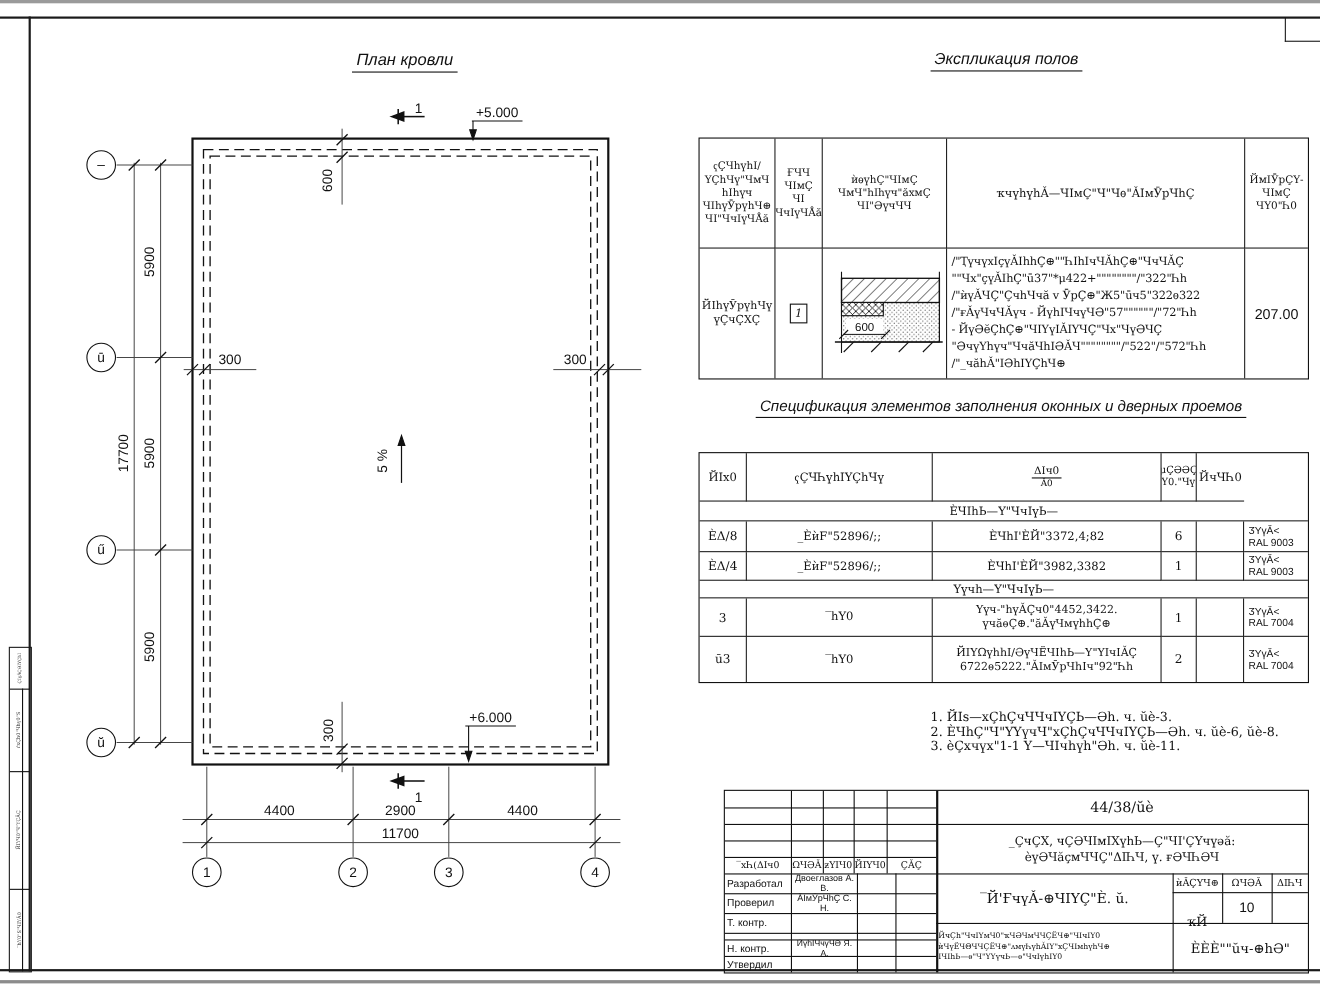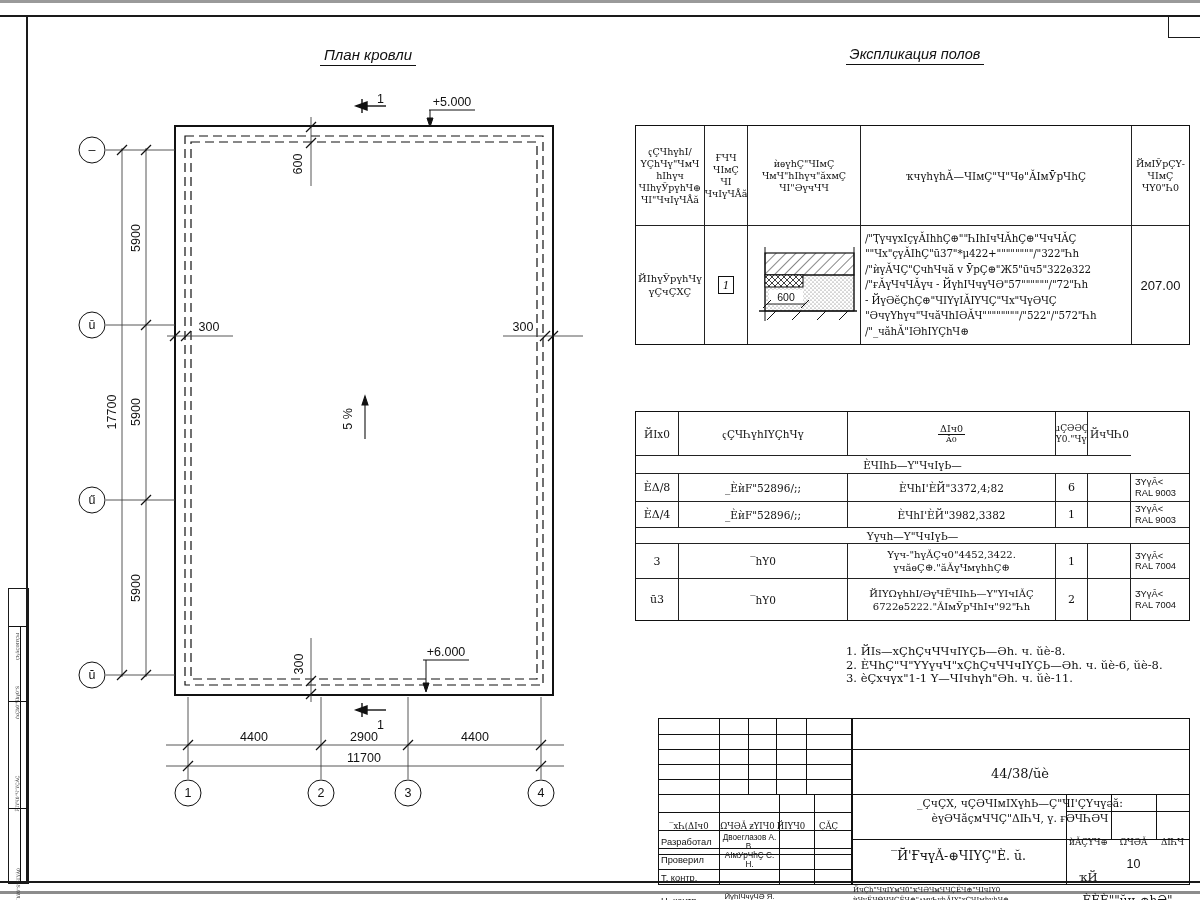--- a/index.html
+++ b/index.html
@@ -14,21 +14,21 @@
   
   .grid{display:grid;border:1.6px solid #111;background:#fff;}
   .cell{border-right:1px solid #222;border-bottom:1px solid #222;display:flex;
         align-items:center;justify-content:center;text-align:center;overflow:hidden;}
   .nr{border-right:none;} .nb{border-bottom:none;}
   .secrow{grid-column:1/-1;}
   
   .hl{position:absolute;background:#111;height:1px;}
   .vl{position:absolute;background:#111;width:1px;}
   .tbx{position:absolute;display:flex;align-items:center;justify-content:center;
-       text-align:center;overflow:hidden;margin-top:39px;}
+       text-align:center;overflow:hidden;}
   .vtx{transform:rotate(-90deg);font-family:"DejaVu Serif",serif;color:#333;
        white-space:nowrap;}
   svg text{fill:#111;}
   .dt{font:12.5px "Liberation Sans",sans-serif;}
 </style>
 </head>
 <body>
 
 <div class="page">
 
@@ -53,20 +53,21 @@
       </div>
     <div class="hl" style="left:0;top:219px;width:18px;"></div>
     <div class="tbx" style="left:0;top:219px;width:18px;height:75px;">
         <span class="vtx" style="font-size:4.5px;">‾hY0"Ѕ"ЧІYǍ0</span>
       </div>
     <div class="vl" style="left:11px;top:37px;height:257px;"></div>
   </div>
 
   <div class="abs ttl" style="left:288px;top:46px;width:160px;font-size:15px;"><span>План кровли</span></div>
   <div class="abs ttl" style="left:790px;top:46px;width:250px;"><span>Экспликация полов</span></div>
+  <div class="abs ttl" style="left:655px;top:362px;width:510px;font-size:13.8px;"><span>Спецификация элементов заполнения оконных и дверных проемов</span></div>
 
   <svg class="abs" style="left:0;top:0;" width="1200" height="900" viewBox="0 0 1200 900">
     <g stroke="#111" fill="none">
       <rect x="175" y="126" width="378" height="569" stroke-width="2"></rect>
       <rect x="185" y="136" width="358" height="549" stroke-width="1.2" stroke-dasharray="9 5"></rect>
       <rect x="191" y="142" width="346" height="537" stroke-width="1.2" stroke-dasharray="9 5"></rect>
     </g>
 
     <g stroke="#444" stroke-width="0.9">
       <line x1="106" y1="150" x2="175" y2="150"></line>
@@ -284,21 +285,21 @@
     <div class="cell g nb" style="font-size:10.5px;">‾hY0</div>
     <div class="cell g pl nb" style="font-size:10px;line-height:13px;">ЙІYΩүhhІ/ӘүЧЁЧІhЬ—Ү"YІчІǍҪ
 6722ѳ5222."ǍІмӮрЧhІч"92"Һh</div>
     <div class="cell g nb" style="font-size:11px;">2</div>
     <div class="cell nb"></div>
     <div class="cell pl nr nb" style="font-size:9.3px;line-height:10.5px;justify-content:flex-start;text-align:left;padding-left:4px;font-family:'Liberation Sans',sans-serif;">ӠYүǍ&lt;
 RAL 7004</div>
   </div>
 
   <div class="abs" style="left:846px;top:645px;width:345px;">
-    <div class="g" style="font-size:11.5px;line-height:13.6px;">1. ЙІѕ—хҪhҪчЧЧчІYҪЬ—Әh. ч. ŭè-8.</div>
+    <div class="g" style="font-size:11.5px;line-height:13.6px;">1. ЙІѕ—хҪhҪчЧЧчІYҪЬ—Әh. ч. ŭè-3.</div>
     <div class="g" style="font-size:11.5px;line-height:13.6px;">2. ЀЧhҪ"Ч"YYүчЧ"хҪhҪчЧЧчІYҪЬ—Әh. ч. ŭè-6, ŭè-8.</div>
     <div class="g" style="font-size:11.5px;line-height:13.6px;">3. ѐҪхчүх"1-1 Y—ЧІчhүh"Әh. ч. ŭè-11.</div>
   </div>
 
   <div class="abs" style="left:658px;top:718px;width:530px;height:165px;border:1.6px solid #111;">
 
     <div class="vl" style="left:192px;top:0;height:165px;width:1.6px;"></div>
     <div class="hl" style="left:0;top:15px;width:192px;"></div>
     <div class="hl" style="left:0;top:30px;width:192px;"></div>
     <div class="hl" style="left:0;top:45px;width:192px;"></div>

